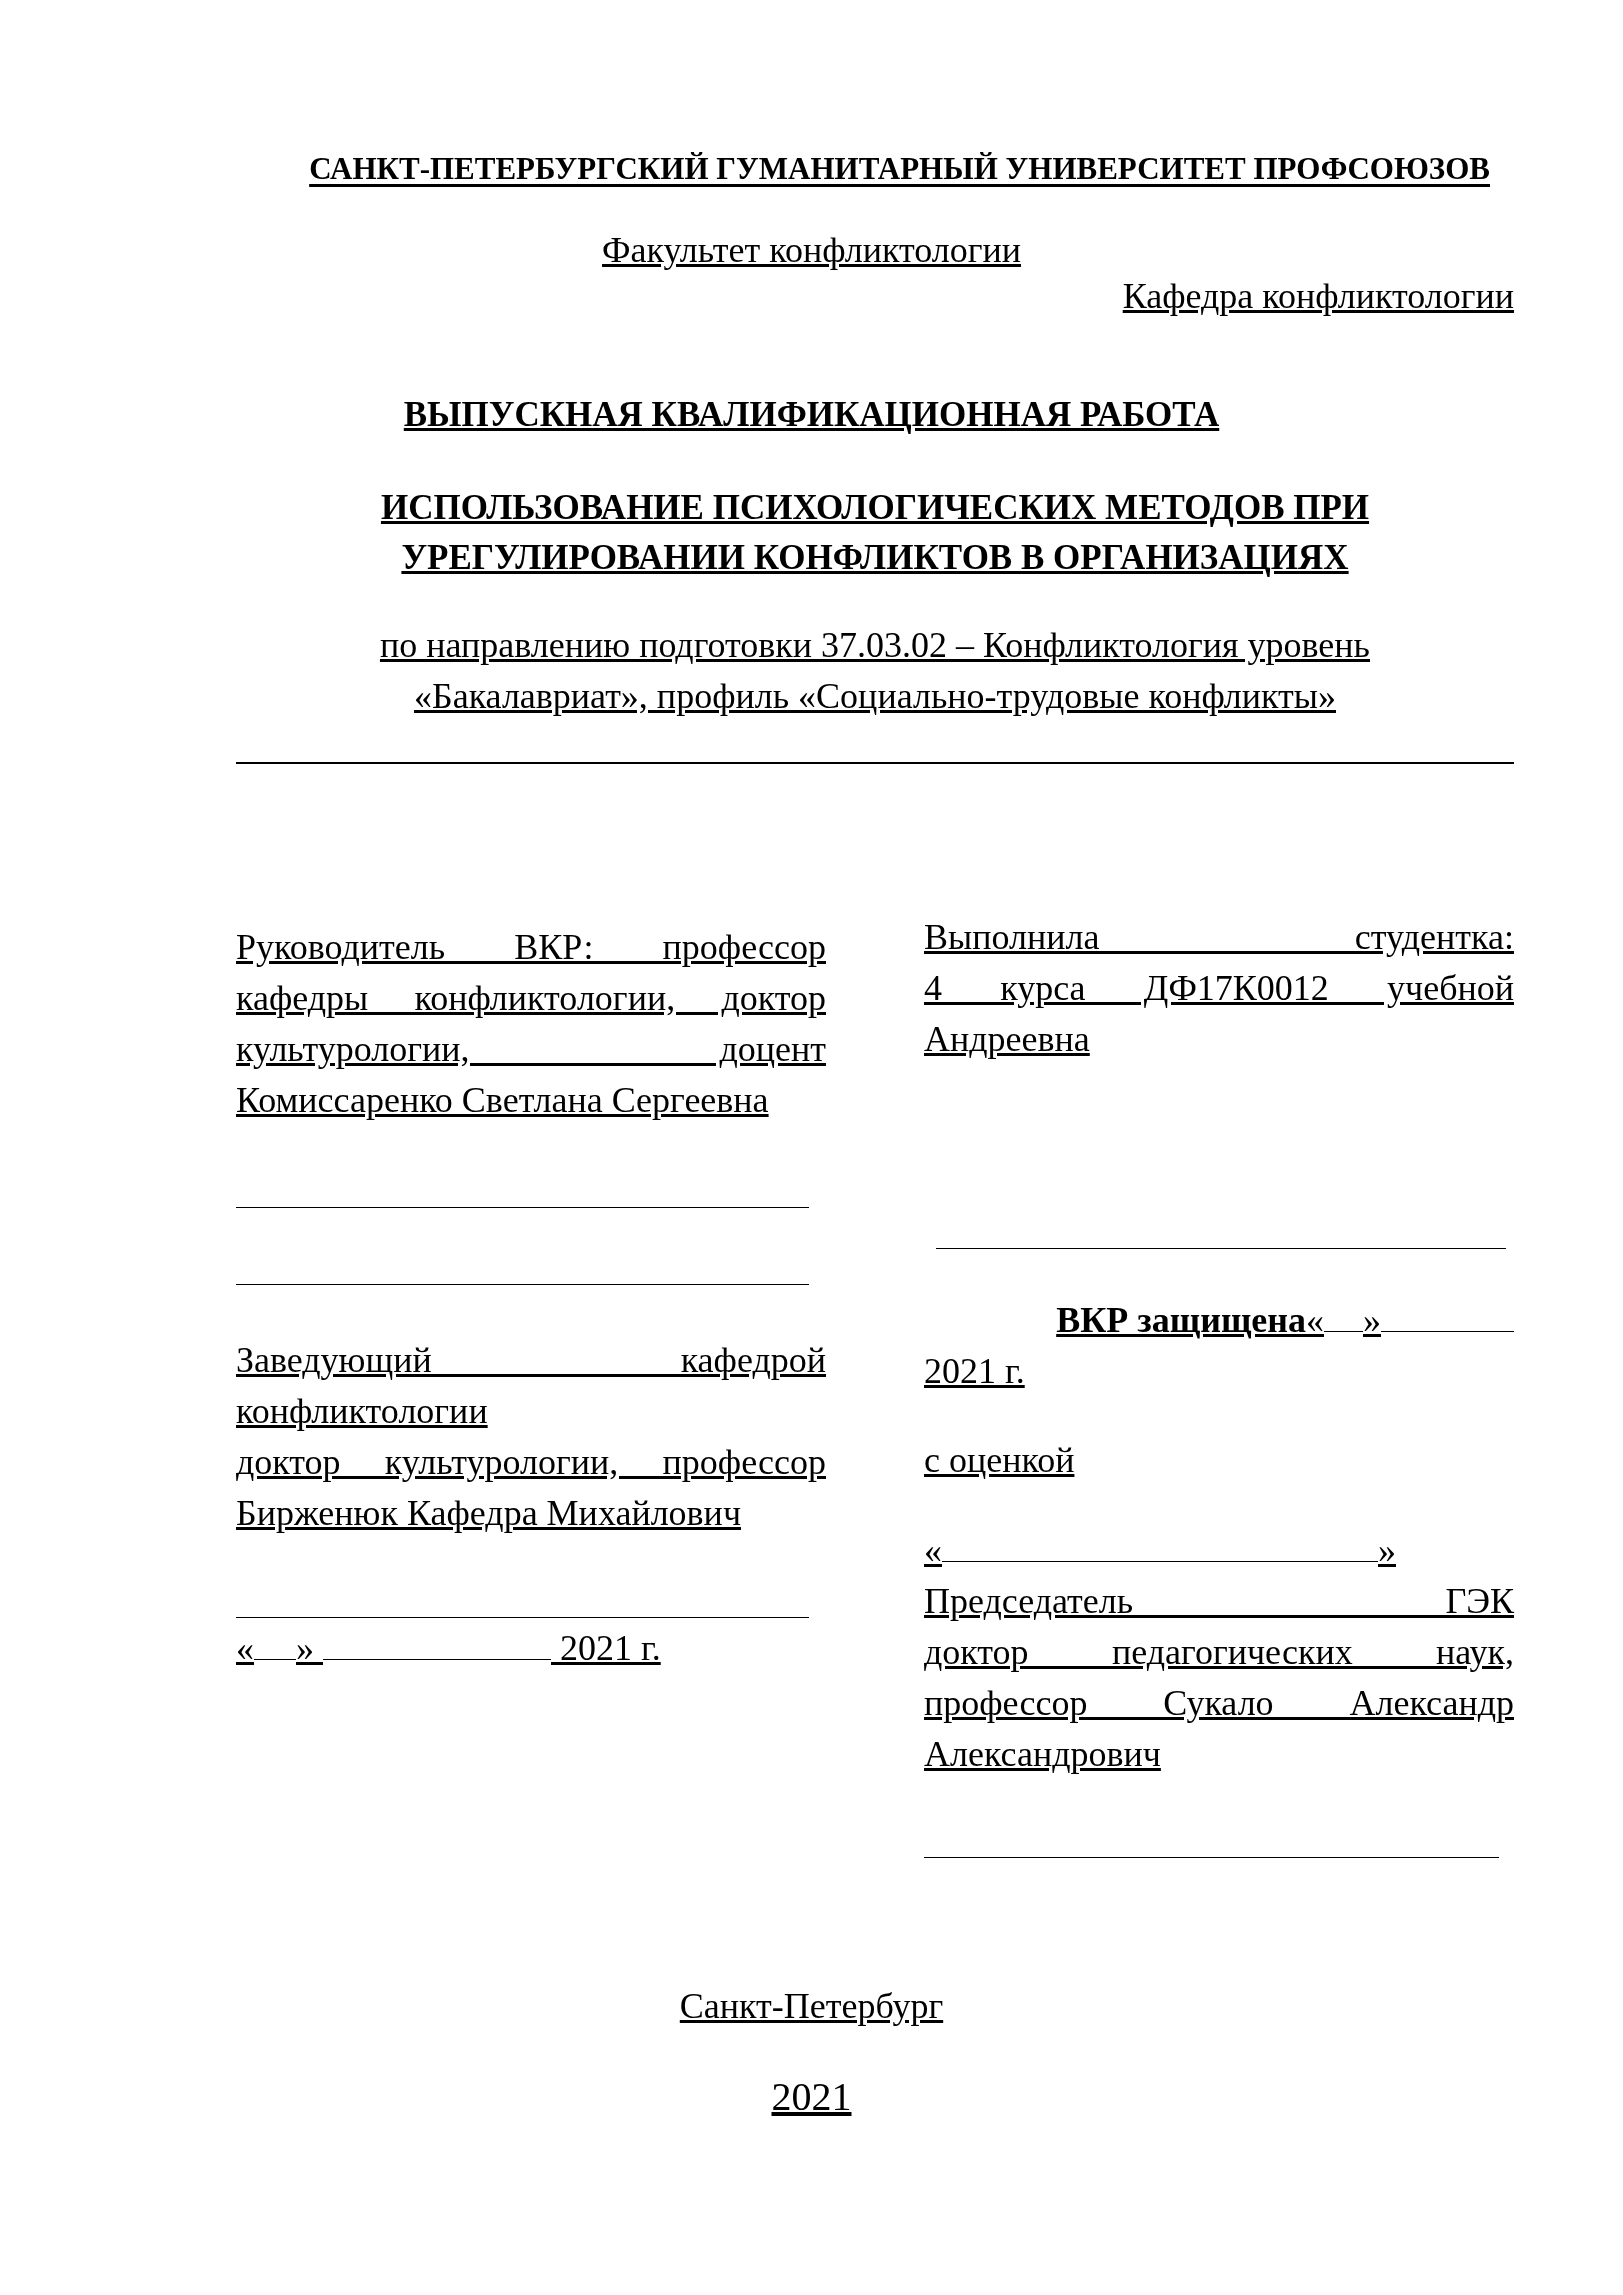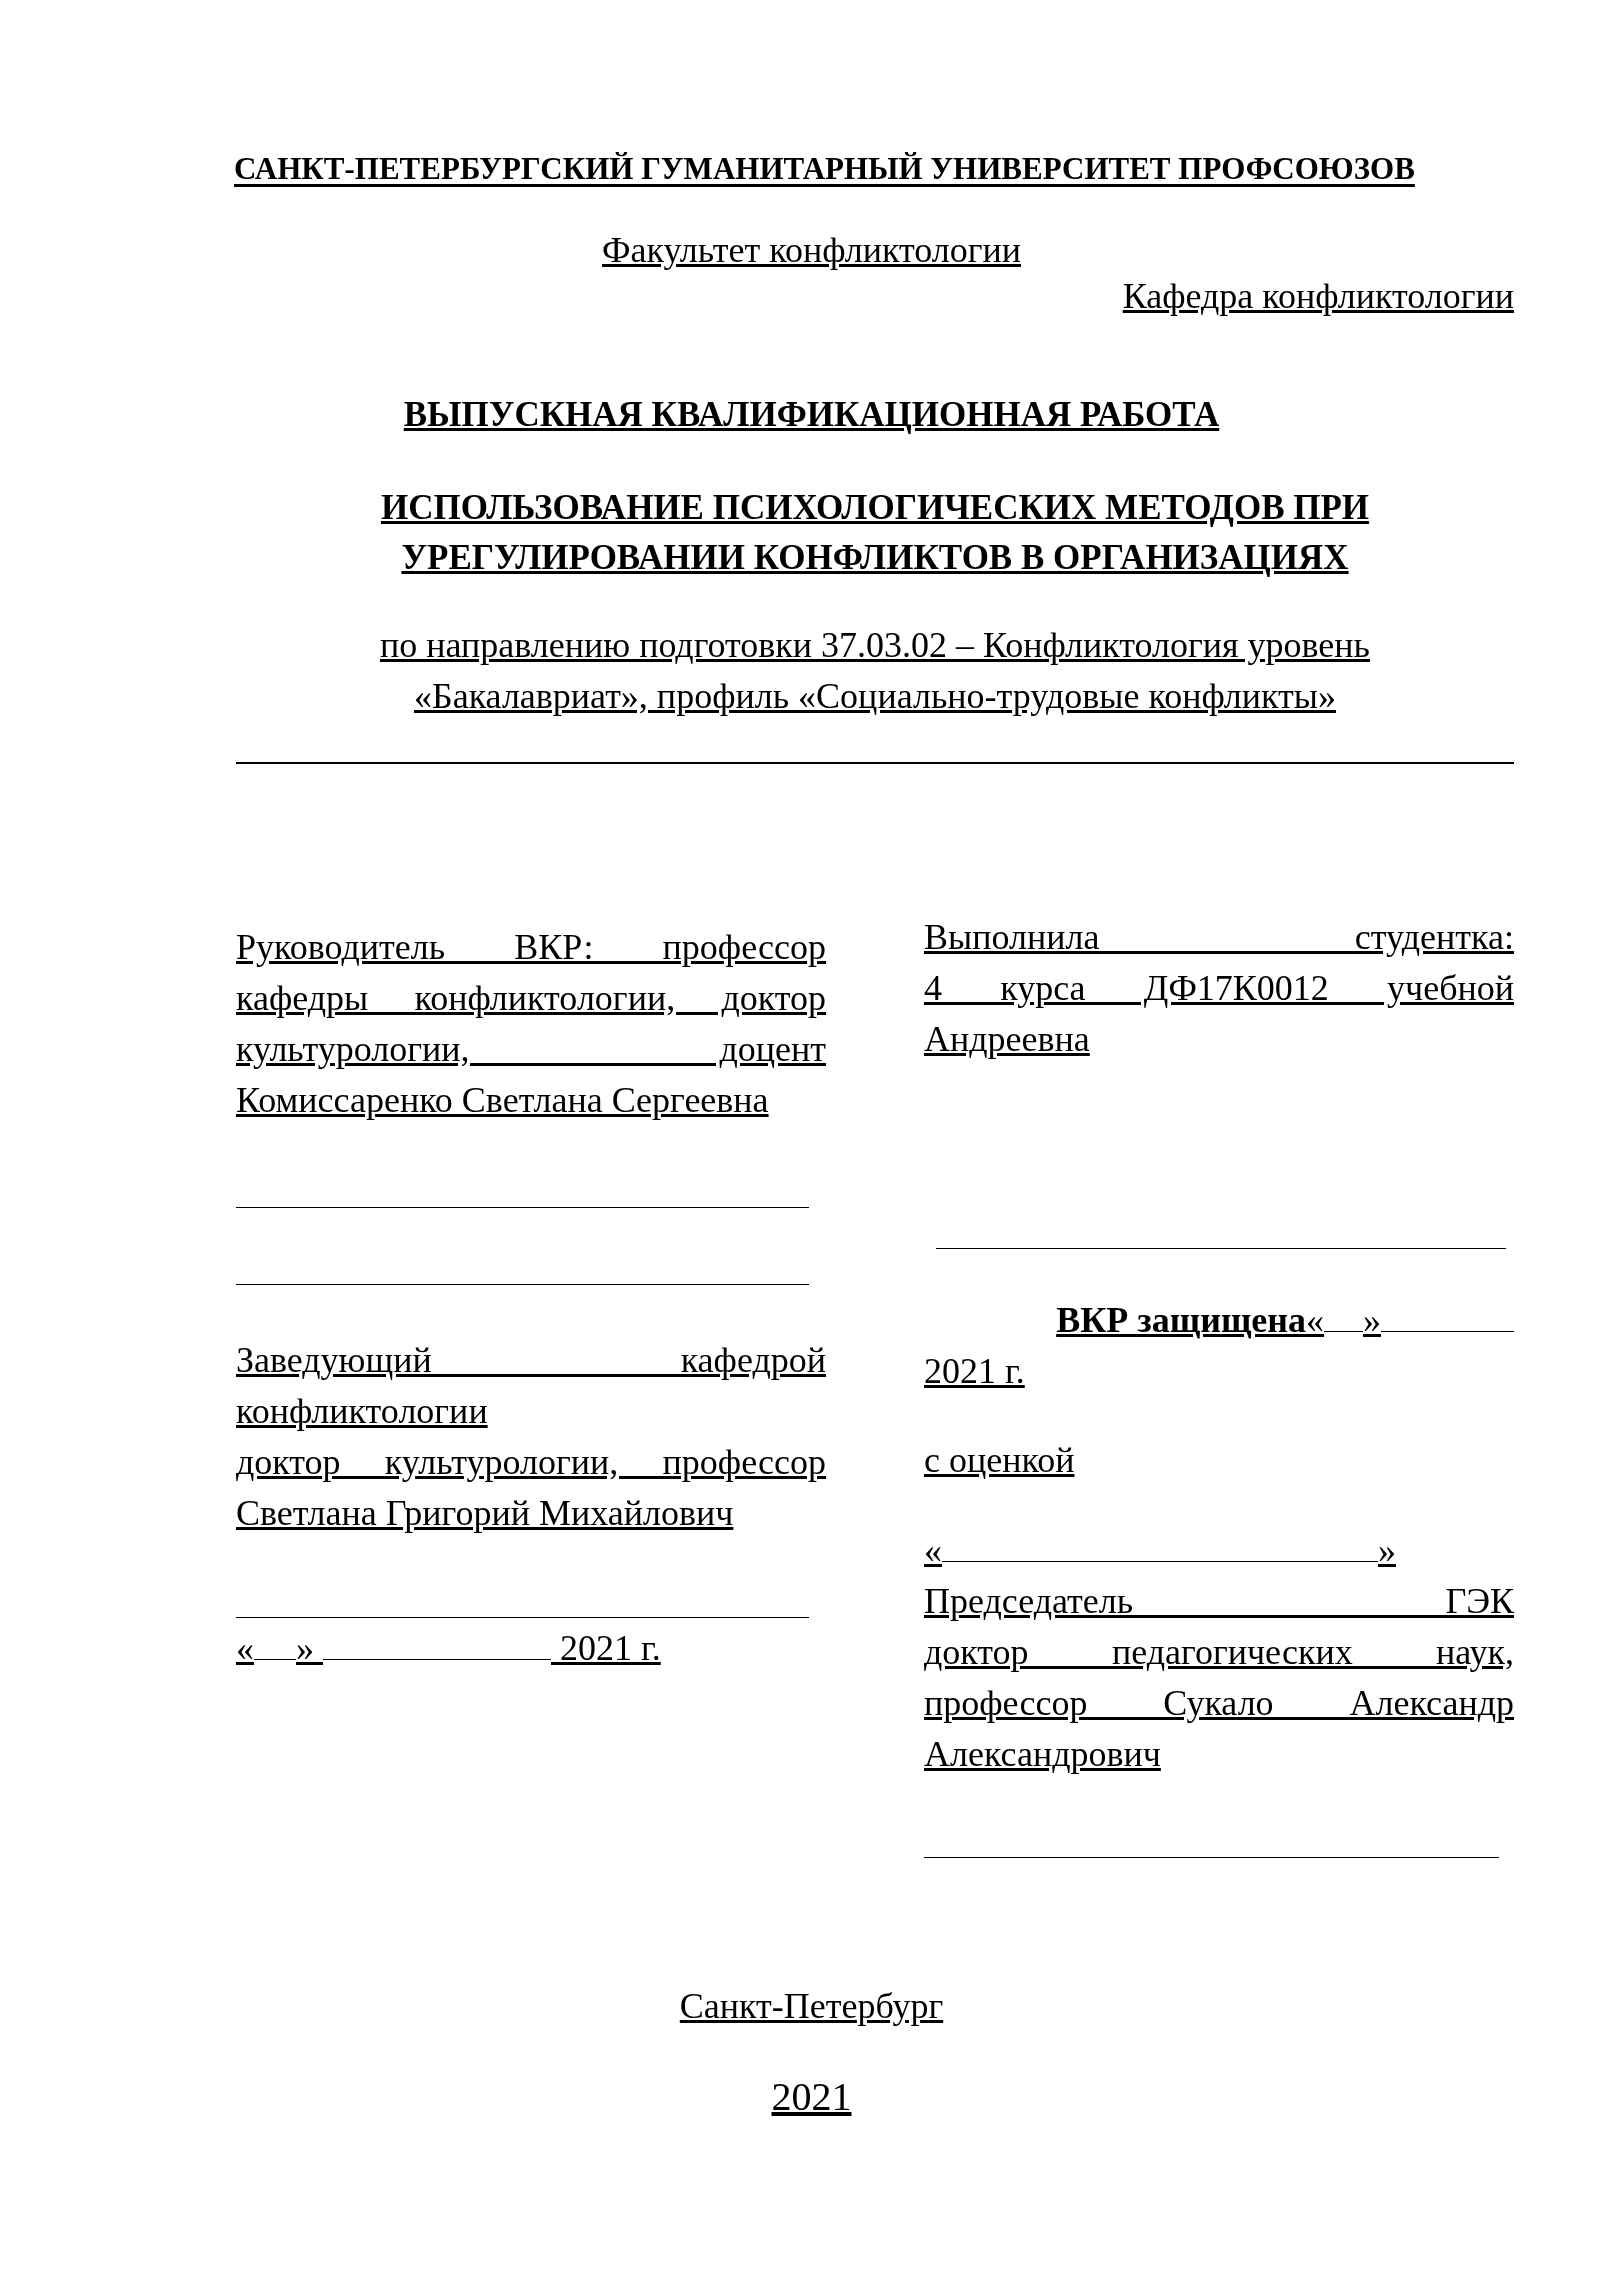--- a/index.html
+++ b/index.html
@@ -1,20 +1,20 @@
 <!DOCTYPE html>
 <html style="font-size:12.6px"><head>
 <meta charset="utf-8">
 <style>
   html, body { margin: 0; padding: 0; background: #ffffff; }
   body { width: 1623px; height: 2295px; position: relative; overflow: hidden;
          font-family: "Liberation Serif", "DejaVu Serif", serif; color: #000; }
   .abs { position: absolute; text-decoration: underline; }
   .center { left: 0; width: 1623px; text-align: center; }
-  .uni { top: 151px; left: 234px; width: 1256px; text-align: left; font-size: 31px; font-weight: bold;
+  .uni { top: 151px; left: 234px; width: 1256px; text-align: right; font-size: 31px; font-weight: bold;
          text-decoration: underline; text-decoration-thickness: 3.1px; text-underline-offset: 4.7px; white-space: nowrap; }
   .fac { top: 229px; font-size: 36px; }
   .kaf { top: 275px; left: 785px; width: 729px; text-align: right; font-size: 36px; }
   .vkr { top: 395px; font-size: 35px; font-weight: bold; }
   .topic { top: 483px; left: 236px; width: 1278px; text-align: center; font-size: 35px; font-weight: bold; line-height: 50px; }
   .dir { top: 620px; left: 236px; width: 1278px; text-align: center; font-size: 36px; line-height: 51px; }
   .rule { top: 762px; left: 236px; width: 1278px; height: 0; border-top: 2.4px solid #000; }
   .col { font-size: 36px; line-height: 51px; }
   .left { left: 236px; width: 590px; }
   .right { left: 924px; width: 590px; }
@@ -47,21 +47,21 @@
   <div class="just">культурологии, доцент</div>
   <div>Комиссаренко Светлана Сергеевна</div>
 </div>
 <div class="abs sig" style="top:1207px; left:236px; width:573px;"></div>
 <div class="abs sig" style="top:1284px; left:236px; width:573px;"></div>
 
 <div class="abs col left" style="top:1335px;">
   <div class="just">Заведующий кафедрой</div>
   <div>конфликтологии</div>
   <div class="just">доктор культурологии, профессор</div>
-  <div>Светлана Григорий Михайлович</div>
+  <div>Бирженюк Кафедра Михайлович</div>
 </div>
 <div class="abs sig" style="top:1617px; left:236px; width:573px;"></div>
 <div class="abs col left" style="top:1623px;">
   <span>«</span><span class="ul" style="width:42px;"></span><span>»</span>
   <span class="ul" style="width:228px;"></span>
   <span>2021 г.</span>
 </div>
 
 <div class="abs col right" style="top:912px;">
   <div class="just">Выполнила студентка:</div>

